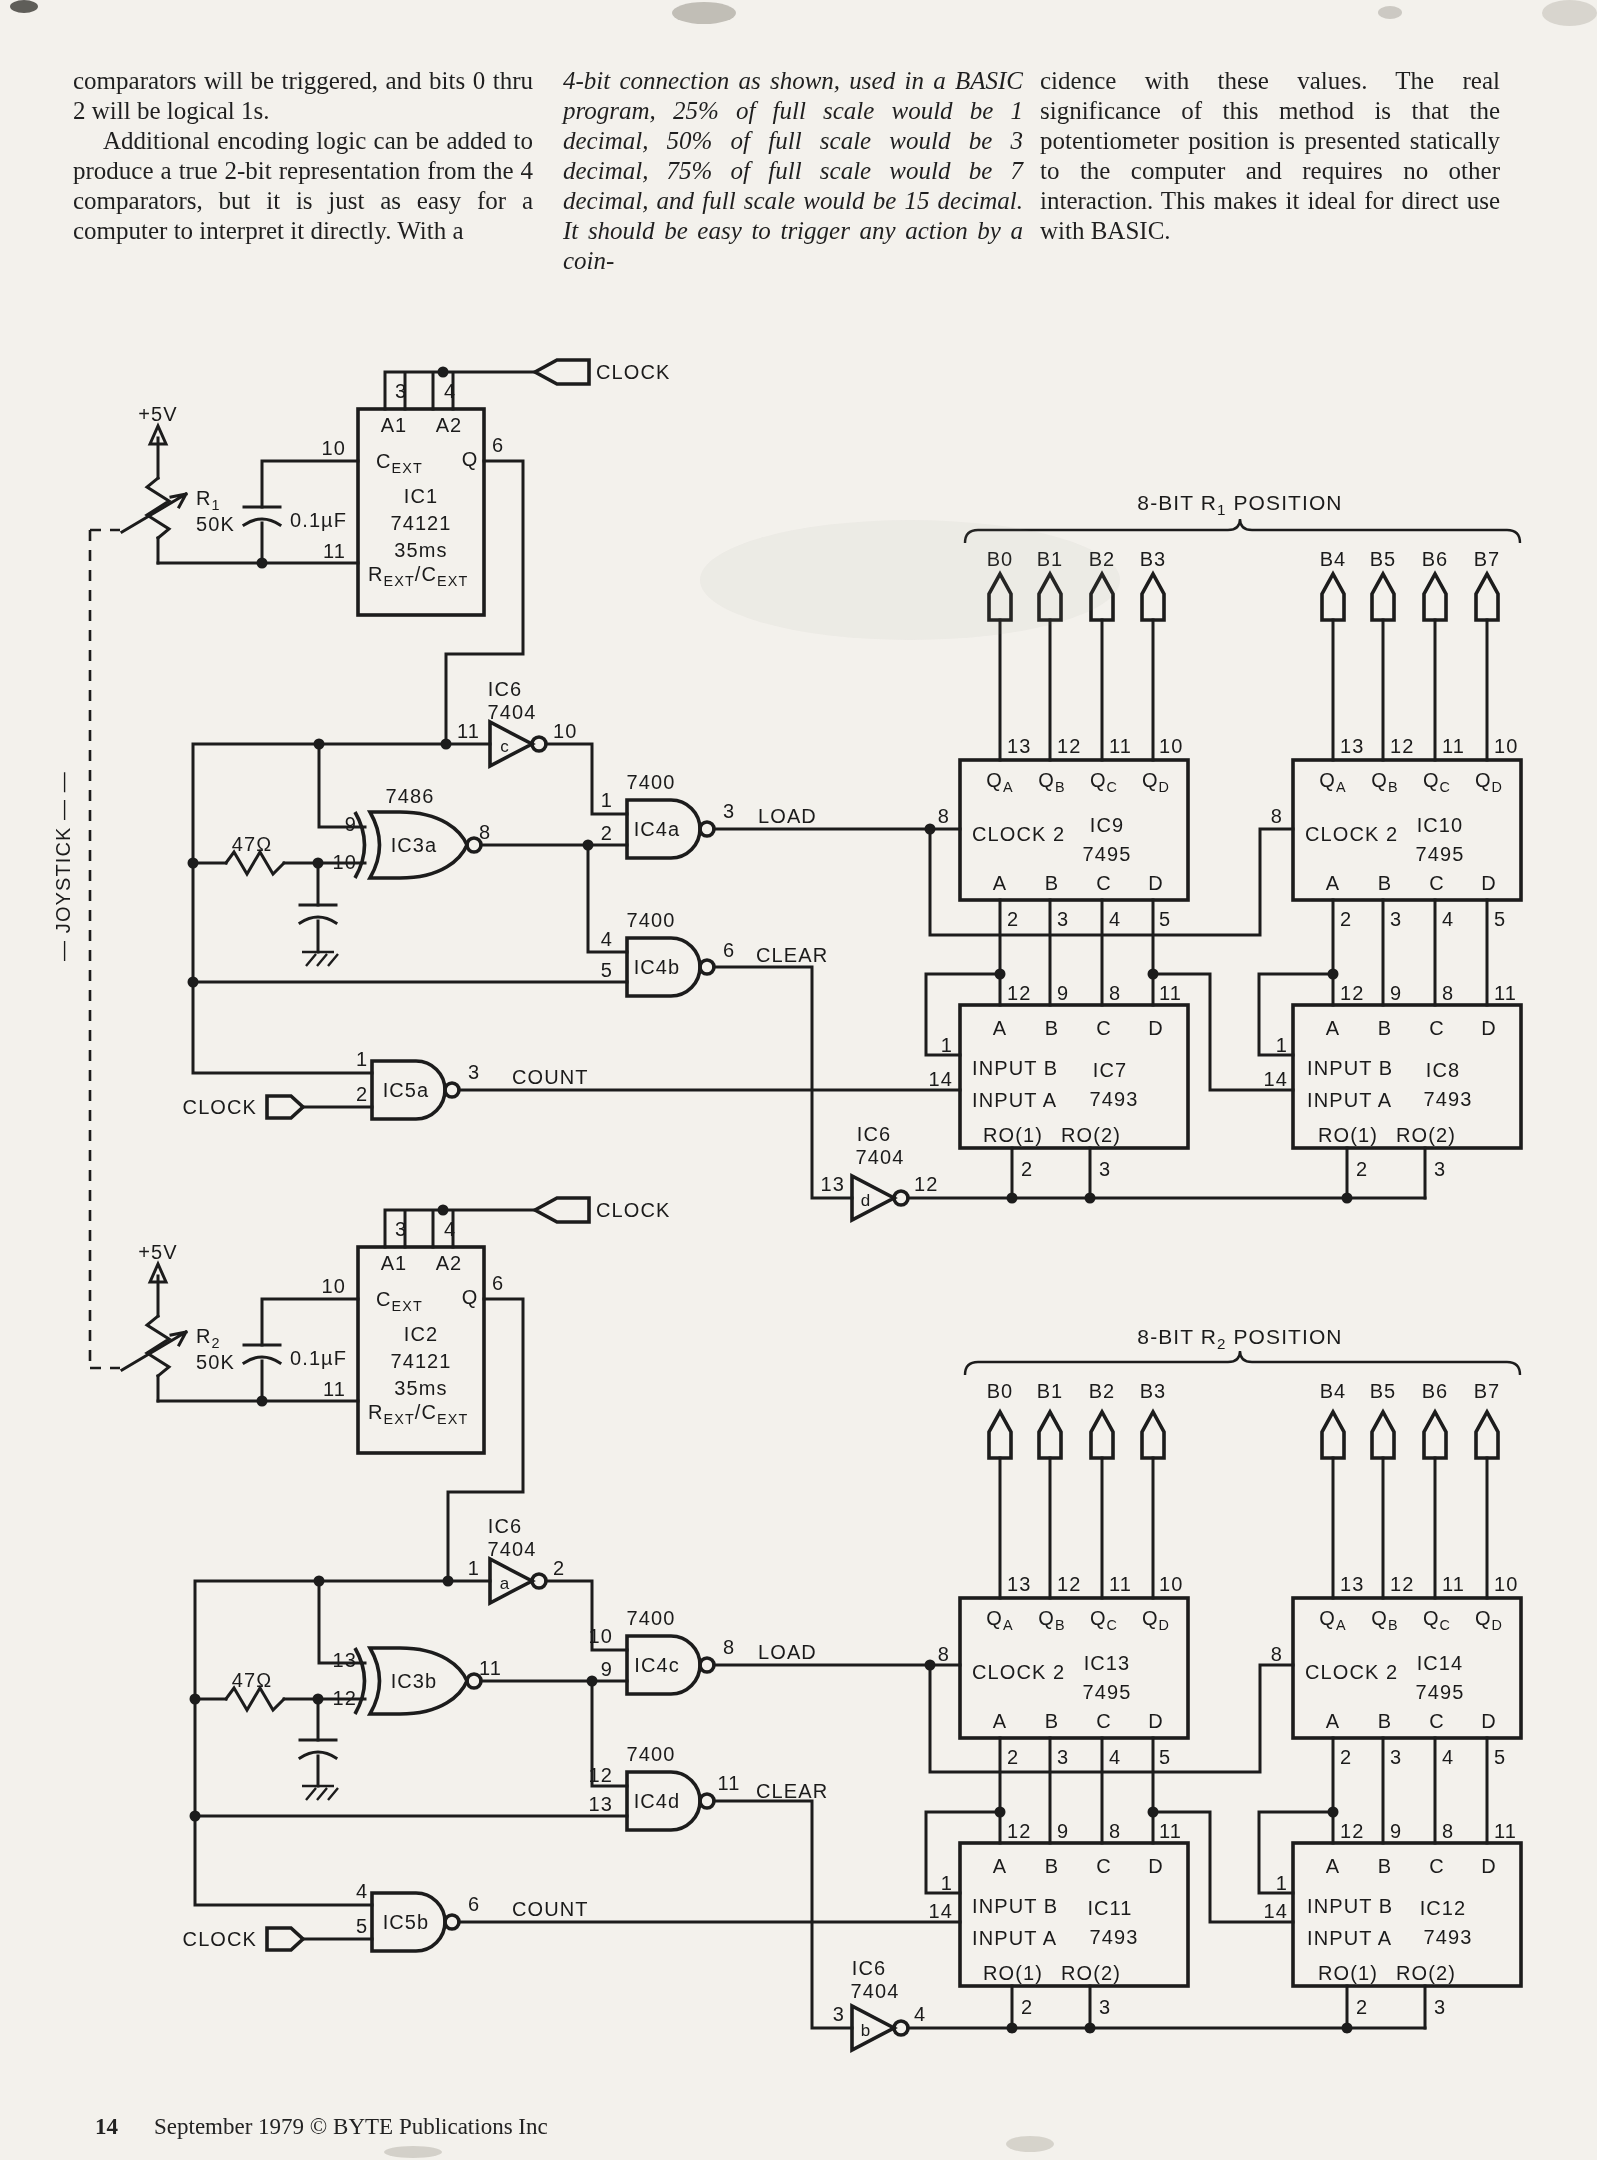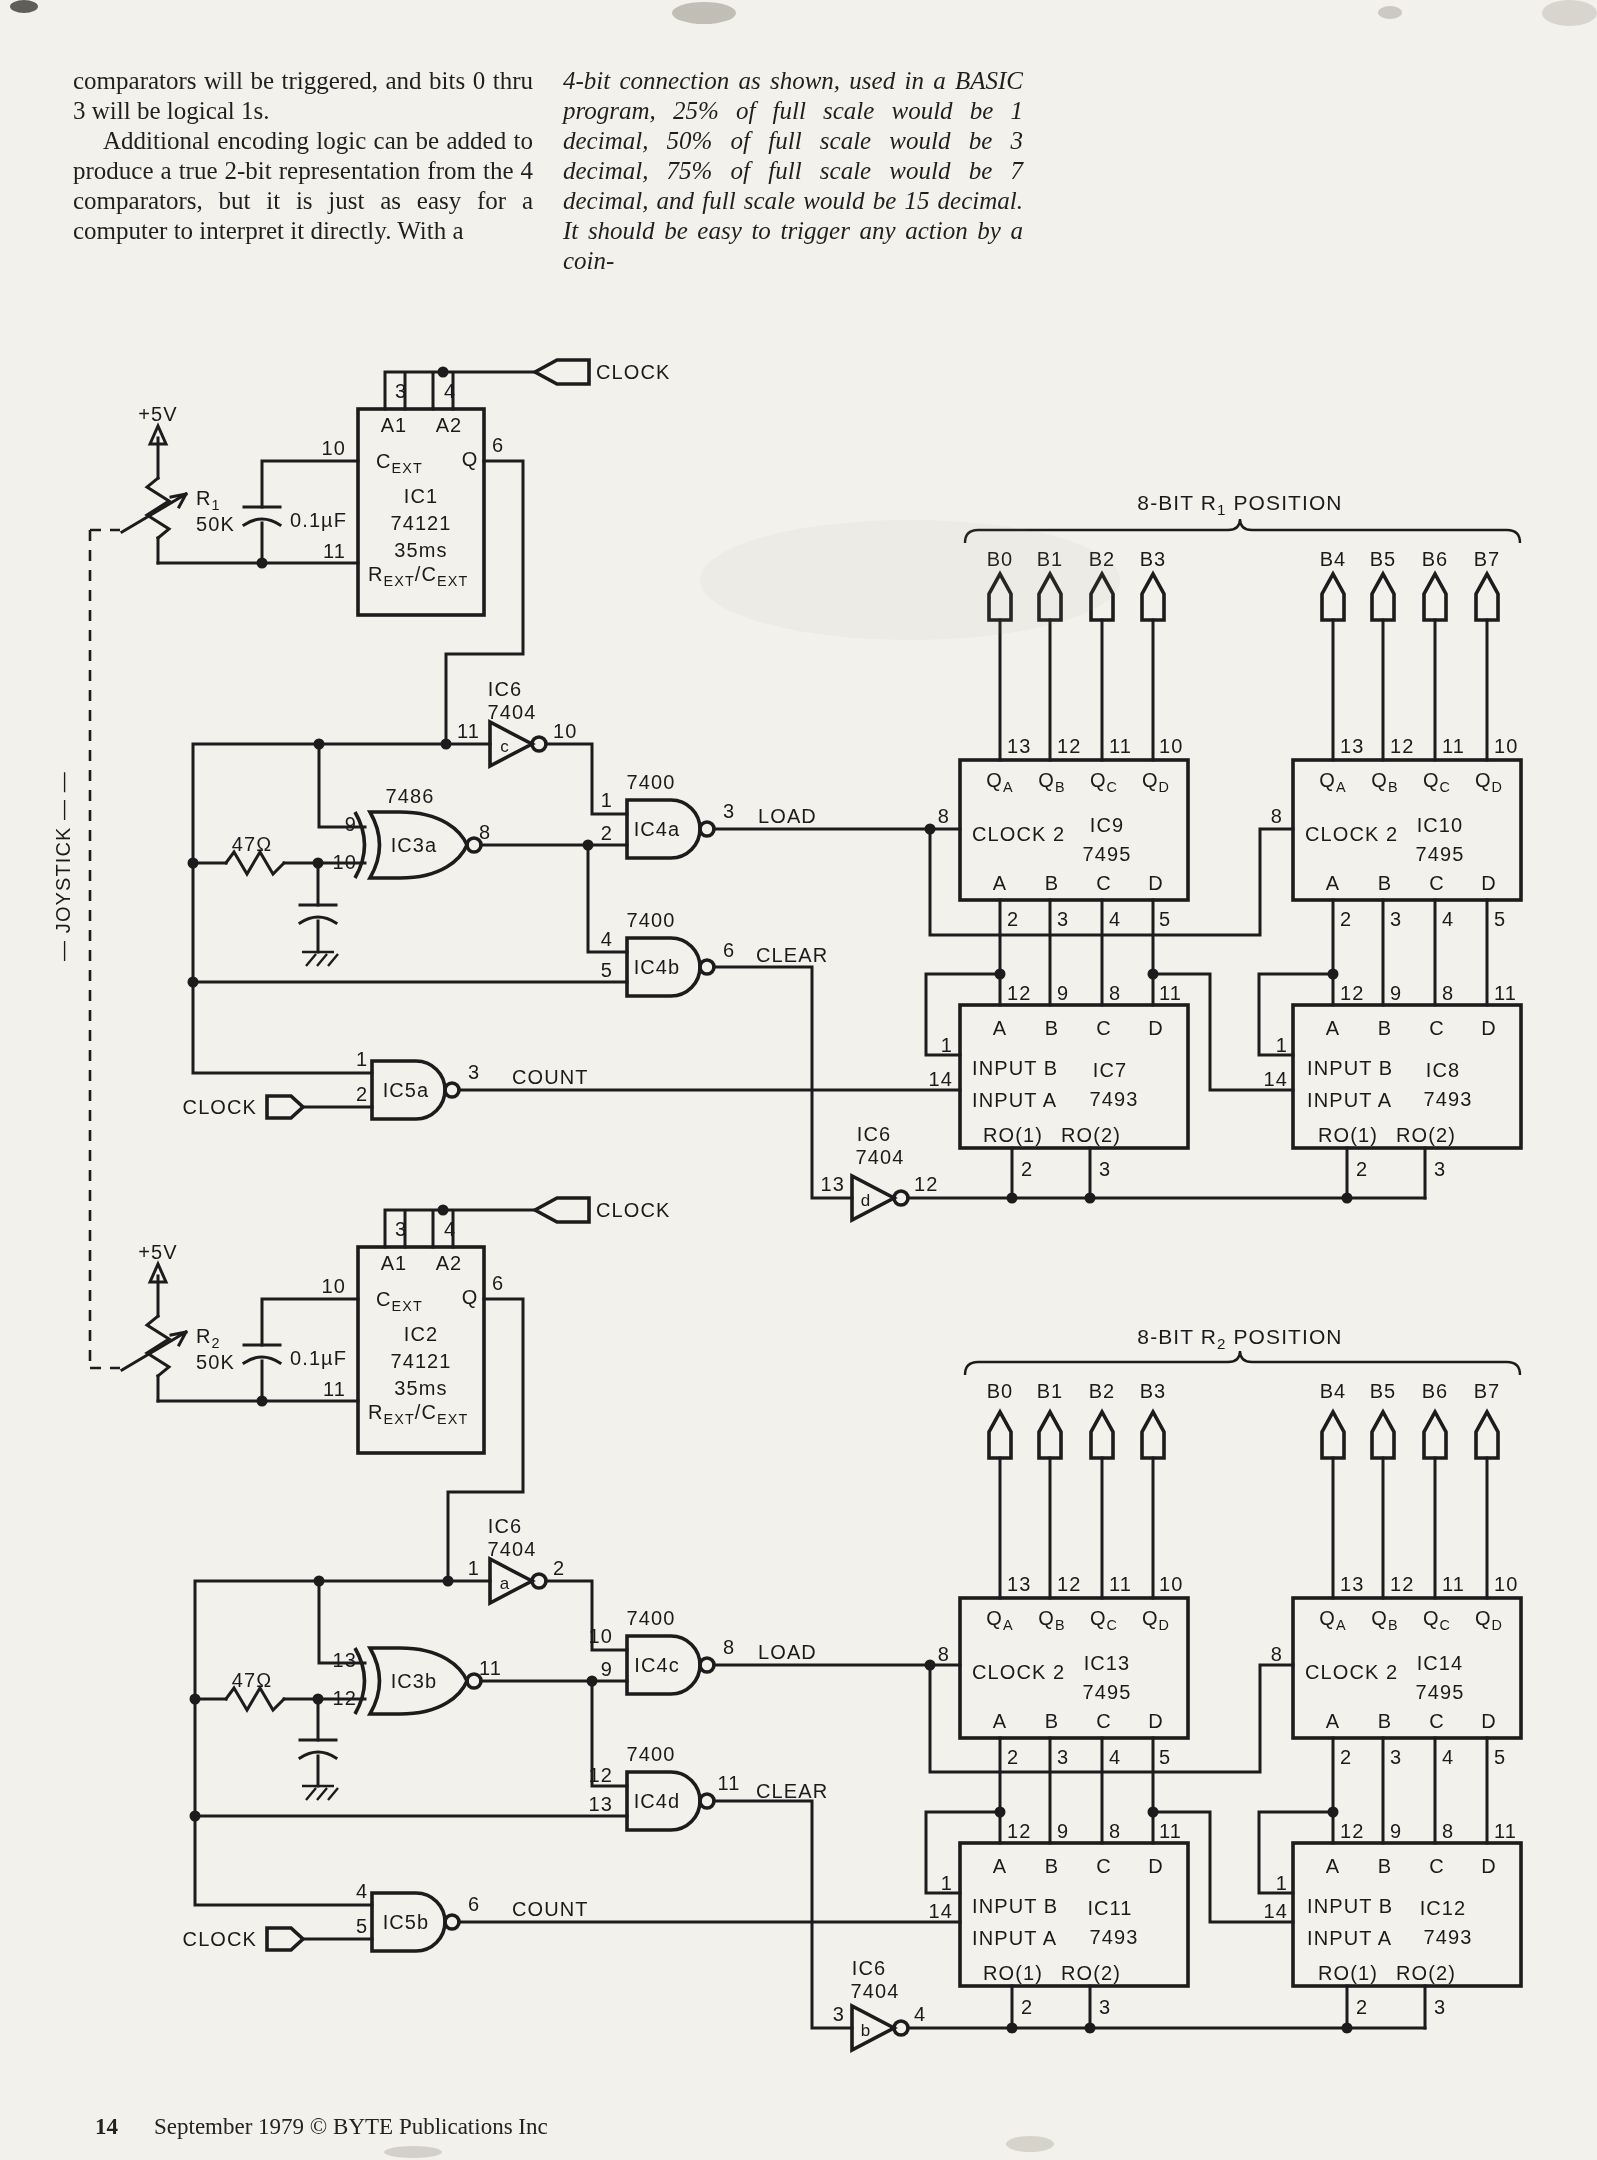--- a/index.html
+++ b/index.html
@@ -21,25 +21,28 @@
   .footer{position:absolute;left:95px;top:2080px;font-size:23px;color:#222;margin-top:34px;}
   .footer .pg{font-weight:bold;margin-right:36px;}
   .smudge{position:absolute;border-radius:50%;pointer-events:none;}
 </style>
 </head>
 <body style="background: rgb(243, 241, 236);">
 
 <div class="page">
 
   <div class="col" id="c1">
-    <p>comparators will be triggered, and bits 0 thru 3 will be logical 1s.</p>
+    <p>comparators will be triggered, and bits 0 thru 2 will be logical 1s.</p>
     <p class="ind">Additional encoding logic can be added to produce a true 2-bit representation from the 4 comparators, but it is just as easy for a computer to interpret it directly. With a</p>
   </div>
   <div class="col" id="c2">
     <p>4-bit connection as shown, used in a BASIC program, 25% of full scale would be 1 decimal, 50% of full scale would be 3 decimal, 75% of full scale would be 7 decimal, and full scale would be 15 decimal. It should be easy to trigger any action by a coin-</p>
+  </div>
+  <div class="col" id="c3">
+    <p>cidence with these values. The real significance of this method is that the potentiometer position is presented statically to the computer and requires no other interaction. This makes it ideal for direct use with BASIC.</p>
   </div>
 
   <svg id="schem" width="1597" height="2160" viewBox="0 0 1597 2160">
       <path d="M385 372 H535 M385 372 V409 M405 372 V409 M433 372 V409 M453 372 V409" class="w"></path>
       <path d="M262 461 H358 M262 461 V507 M262 523 V563 M158 563 H358" class="w"></path>
       <path d="M484 461 H523 V654 H446 V744" class="w"></path>
       <path d="M193 744 H490 M193 744 V1073 M193 1073 H372" class="w"></path>
       <path d="M158 478 V438 M158 538 V563" class="w"></path>
       <path d="M546 744 H592 V814 H627" class="w"></path>
       <path d="M319 744 V827 H365 M193 863 H226 M284 863 H365" class="w"></path>

